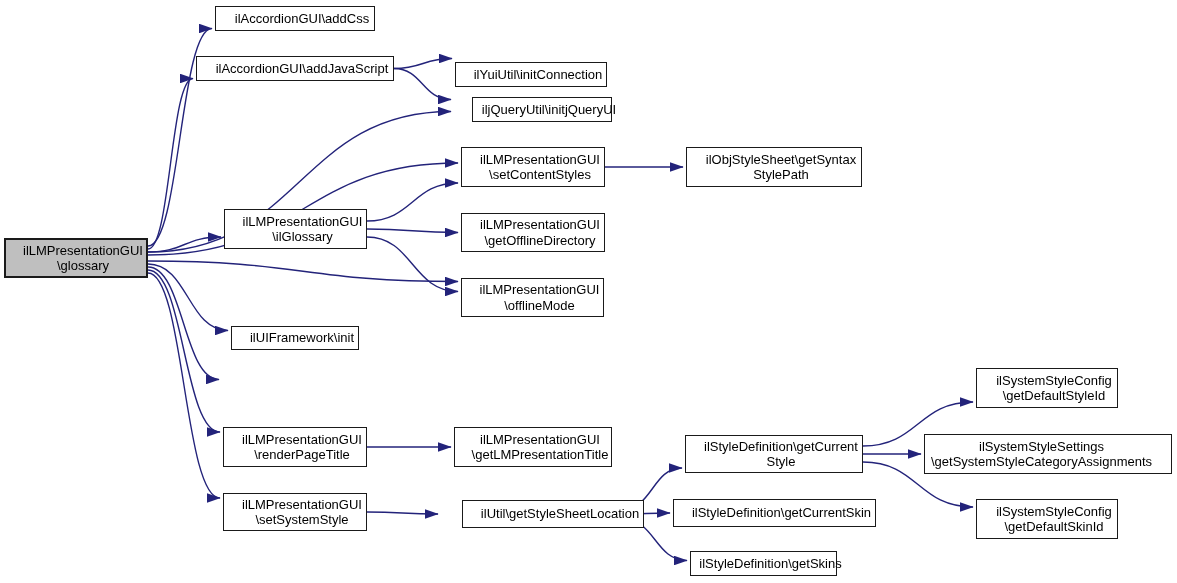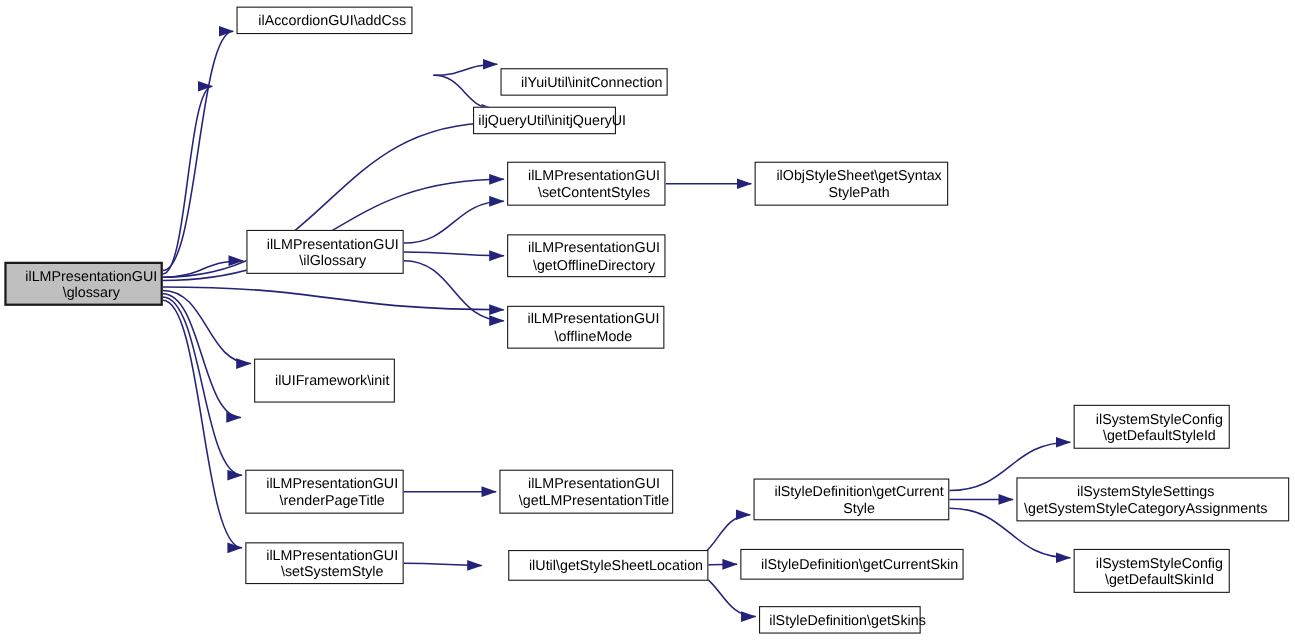--- a/index.html
+++ b/index.html
@@ -61,41 +61,42 @@
       <path d="M 863 446 C 918 446, 918 402, 973 402" class="edge" marker-end="url(#arrow)"></path>
       <path d="M 863 454 C 892 454, 892 454, 921 454" class="edge" marker-end="url(#arrow)"></path>
       <path d="M 863 462 C 918 462, 918 507, 973 507" class="edge" marker-end="url(#arrow)"></path>
     </svg>
 
   <div class="node root" style="left:4px;top:238px;width:144px;height:40px">ilLMPresentationGUI
 \glossary</div>
 
   <div class="node" style="left:215px;top:6px;width:160px;height:25px">ilAccordionGUI\addCss</div>
 
+  <div class="node" style="left:196px;top:56px;width:198px;height:25px">ilAccordionGUI\addJavaScript</div>
 
   <div class="node" style="left:455px;top:62px;width:152px;height:25px">ilYuiUtil\initConnection</div>
 
-  <div class="node" style="left:430px;top:97px;width:130px;height:25px">iljQueryUtil\initjQueryUI</div>
+  <div class="node" style="left:472px;top:97px;width:140px;height:25px">iljQueryUtil\initjQueryUI</div>
 
   <div class="node" style="left:461px;top:147px;width:144px;height:40px">ilLMPresentationGUI
 \setContentStyles</div>
 
   <div class="node" style="left:686px;top:147px;width:176px;height:40px">ilObjStyleSheet\getSyntax
 StylePath</div>
 
   <div class="node" style="left:224px;top:209px;width:143px;height:40px">ilLMPresentationGUI
 \ilGlossary</div>
 
   <div class="node" style="left:461px;top:213px;width:144px;height:39px">ilLMPresentationGUI
 \getOfflineDirectory</div>
 
   <div class="node" style="left:461px;top:278px;width:143px;height:39px">ilLMPresentationGUI
 \offlineMode</div>
 
-  <div class="node" style="left:231px;top:326px;width:128px;height:40px">ilUIFramework\init</div>
+  <div class="node" style="left:231px;top:326px;width:128px;height:24px">ilUIFramework\init</div>
 
 
   <div class="node" style="left:223px;top:427px;width:144px;height:40px">ilLMPresentationGUI
 \renderPageTitle</div>
 
   <div class="node" style="left:454px;top:427px;width:158px;height:40px">ilLMPresentationGUI
 \getLMPresentationTitle</div>
 
   <div class="node" style="left:223px;top:493px;width:144px;height:38px">ilLMPresentationGUI
 \setSystemStyle</div>

